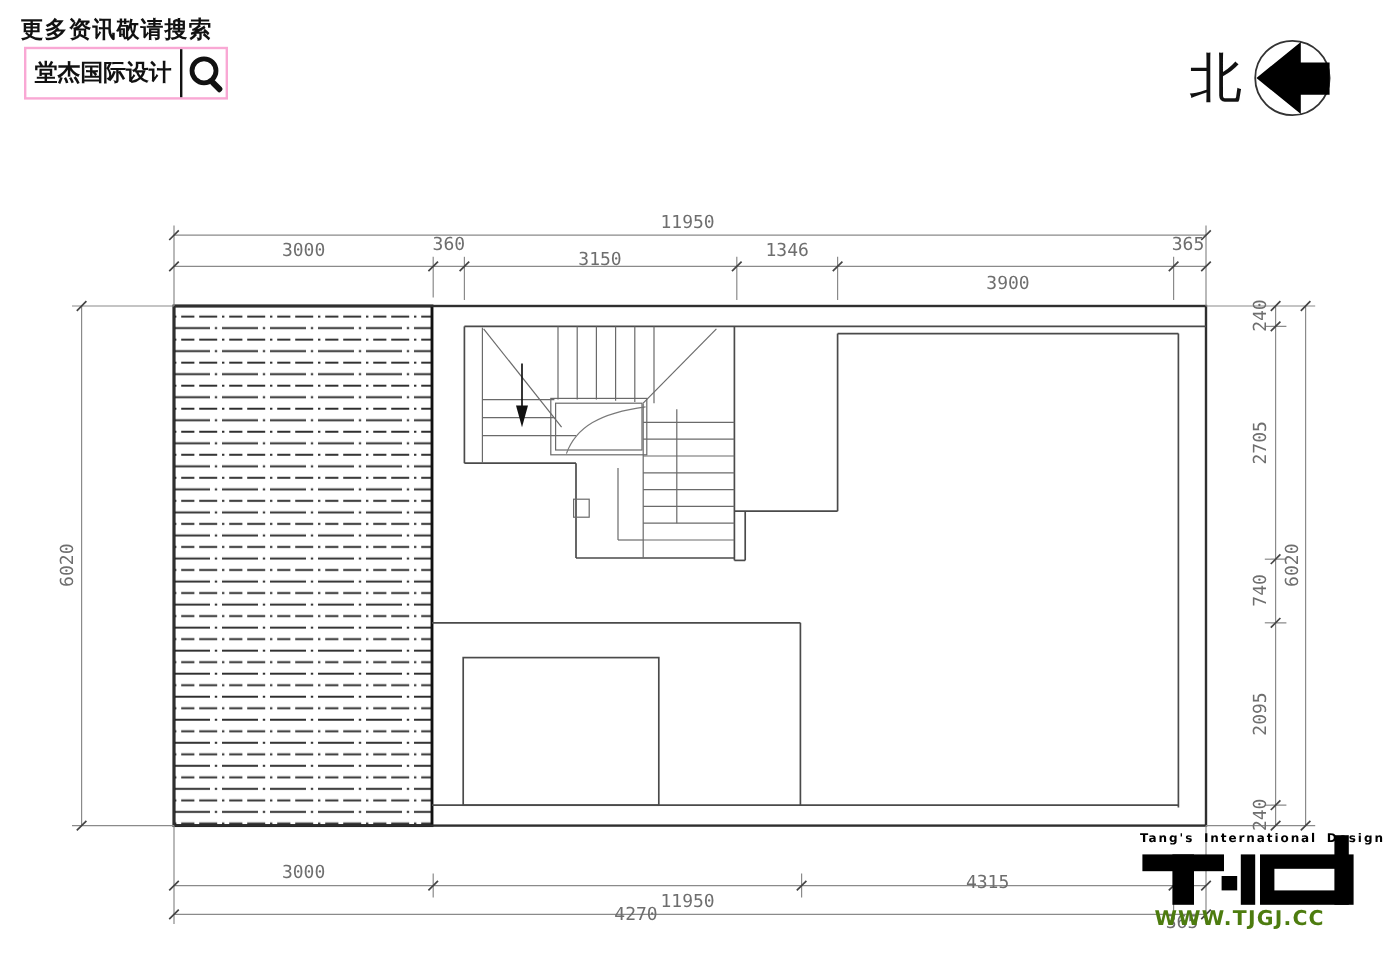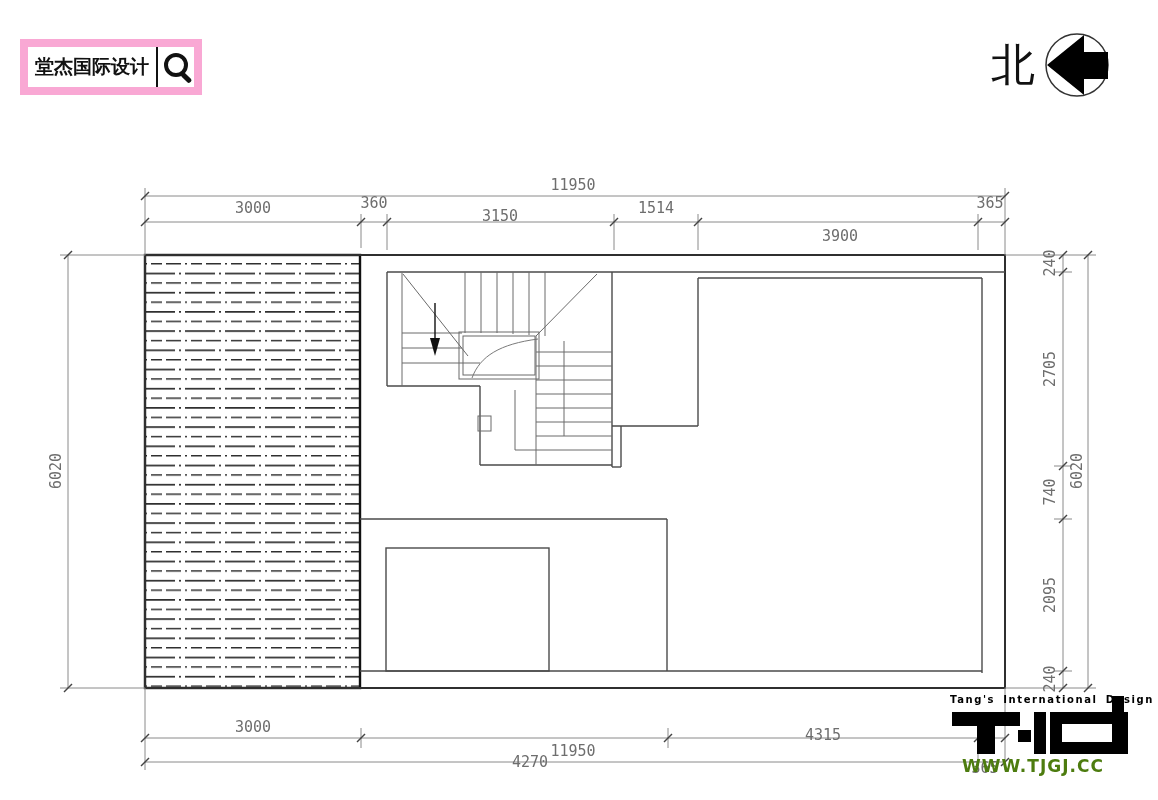--- a/index.html
+++ b/index.html
@@ -5,21 +5,21 @@
   html,body{margin:0;padding:0;background:#fff;}
   .canvas{position:relative;width:1158px;height:800px;background:#ffffff;overflow:hidden;
           font-family:"DejaVu Sans", sans-serif;}
   .plan-svg{position:absolute;left:0;top:0;z-index:0;}
   .dim{position:absolute;z-index:1;font-family:"DejaVu Sans Mono", monospace;
        font-size:15px;color:#6e6e6e;white-space:nowrap;transform:translate(-50%,-50%);}
   .dim.rot{transform:translate(-50%,-50%) rotate(-90deg);}
   .cn-notice{position:absolute;left:17px;top:12px;z-index:2;font-size:19px;font-weight:bold;
              color:#111;letter-spacing:1px;}
   .logo-box{position:absolute;left:20px;top:39px;width:166px;height:40px;z-index:2;
-            border:8px solid #f9a8d4;display:flex;align-items:center;background:#fff;}
+            border:2px solid #f9a8d4;display:flex;align-items:center;background:#fff;}
   .logo-box-text{flex:1 1 auto;text-align:center;font-size:19px;font-weight:bold;color:#111;
                  letter-spacing:0px;padding:0 2px;}
   .logo-box-divider{width:2px;height:100%;background:#111;}
   .magnifier{position:relative;width:36px;height:100%;flex:0 0 auto;}
   .magnifier .lens{position:absolute;left:6px;top:6px;width:16px;height:16px;border:4px solid #111;
                    border-radius:50%;}
   .magnifier .handle{position:absolute;left:24px;top:24px;width:12px;height:5px;background:#111;
                      border-radius:2px;transform:rotate(45deg);transform-origin:0 50%;}
   .north-label{position:absolute;left:991px;top:36px;z-index:2;font-size:44px;color:#111;
                font-family:"DejaVu Serif", serif;}
@@ -176,36 +176,37 @@
       <line x1="1084" y1="259" x2="1092" y2="251"></line>
         <line x1="1084" y1="692" x2="1092" y2="684"></line>
     </g>
 
     <g>
       <circle cx="1077" cy="65" r="31" fill="none" stroke="#333" stroke-width="1.5"></circle>
       <path d="M1047,65 L1084,35 L1084,52 L1108,52 L1108,79 L1084,79 L1084,95 Z" fill="#000" stroke="none"></path>
     </g>
   </svg>
 
+  <div class="cn-notice">更多资讯敬请搜索</div>
   <div class="logo-box">
     <div class="logo-box-text">堂杰国际设计</div>
     <div class="logo-box-divider"></div>
     <div class="magnifier">
       <div class="lens"></div>
         <div class="handle"></div>
     </div>
   </div>
 
   <div class="north-label">北</div>
 
   <div class="dim" style="left:573px;top:185px;">11950</div>
   <div class="dim" style="left:253px;top:208px;">3000</div>
   <div class="dim" style="left:374px;top:203px;">360</div>
   <div class="dim" style="left:500px;top:216px;">3150</div>
-  <div class="dim" style="left:656px;top:208px;">1514</div>
+  <div class="dim" style="left:656px;top:208px;">1346</div>
   <div class="dim" style="left:840px;top:208px;margin-top:28px;">3900</div>
   <div class="dim" style="left:990px;top:203px;">365</div>
 
   <div class="dim" style="left:253px;top:727px;">3000</div>
   <div class="dim" style="left:514px;top:762px;margin-left:16px;">4270</div>
   <div class="dim" style="left:823px;top:735px;">4315</div>
   <div class="dim" style="left:985px;top:768px;">365</div>
   <div class="dim" style="left:573px;top:751px;">11950</div>
 
   <div class="dim rot" style="left:56px;top:471px;">6020</div>

